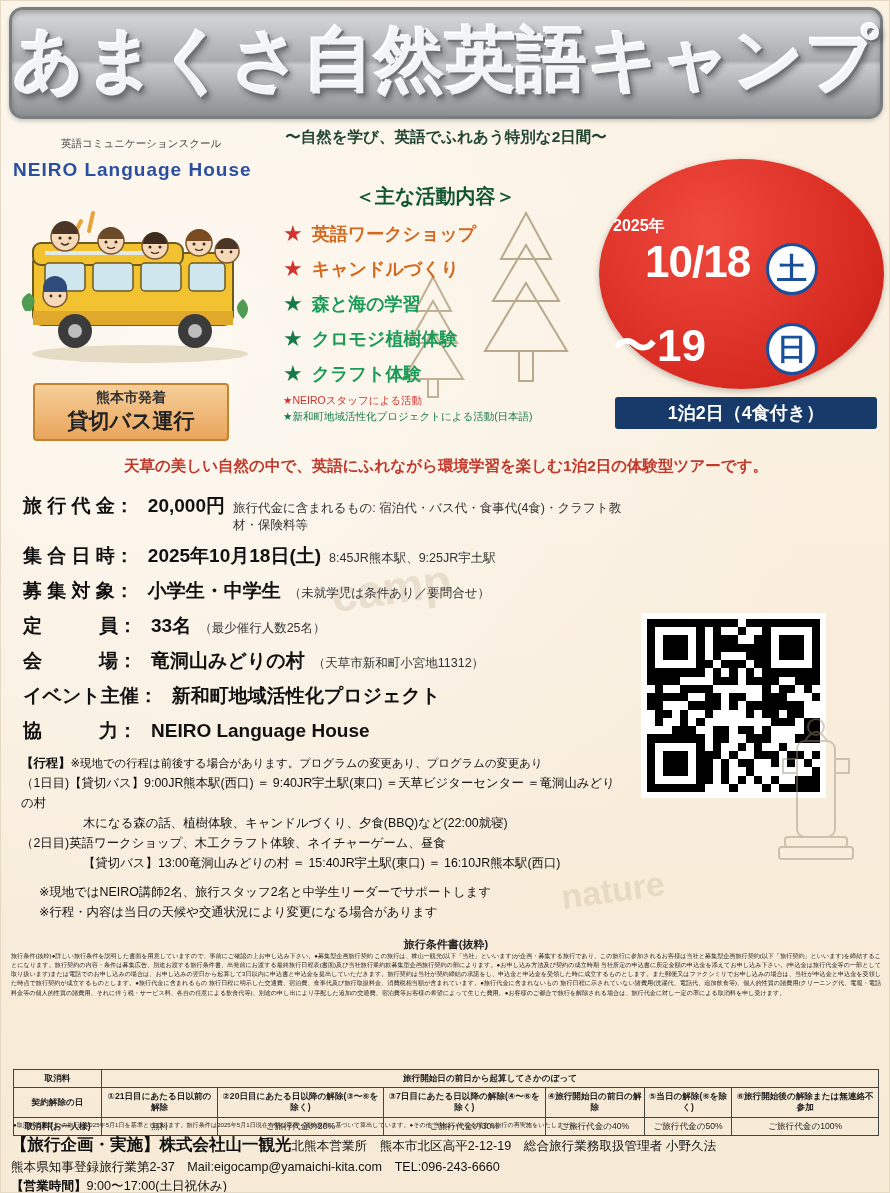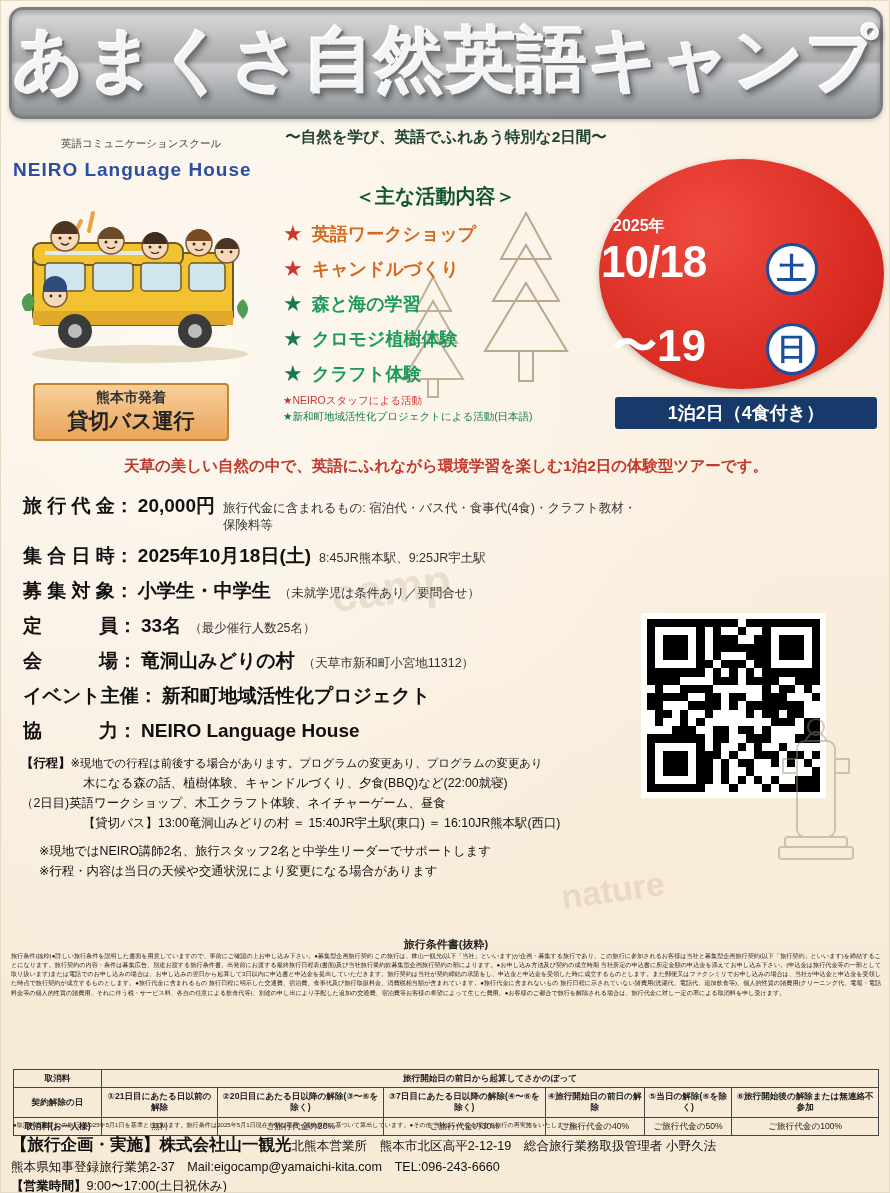--- a/index.html
+++ b/index.html
@@ -82,21 +82,21 @@
   }
   .date-kaisai {
     position:absolute; left:598px; top:168px; width:285px; text-align:center;
     font-size: 34px; font-weight:bold; color:#fff; letter-spacing:6px;
     text-shadow: 0 0 6px rgba(255,255,255,.8), 1px 1px 2px rgba(0,0,0,.3);
   }
   .date-year {
     position:absolute; left:612px; top:215px; font-size:16px; color:#fff; font-weight:bold;
   }
   .date-main {
-    position:absolute; left:600px; top:236px; font-size:44px; font-weight:bold; color:#fff;
+    position:absolute; left:644px; top:236px; font-size:44px; font-weight:bold; color:#fff;
     letter-spacing:-1px;
   }
   .date-main2 {
     position:absolute; left:612px; top:316px; font-size:44px; font-weight:bold; color:#fff;
   }
   .dow {
     position:absolute; width:52px; height:52px; border-radius:50%;
     background:#fff; color:#1a4f9c; font-size:30px; font-weight:bold;
     display:flex; align-items:center; justify-content:center;
     border:3px solid #1a4f9c;
@@ -127,21 +127,21 @@
     position:absolute; left:0; top:455px; width:890px; text-align:center;
     font-size:15.5px; font-weight:bold; color:#c0392b;
   }
 
   
   .info { position:absolute; left:22px; top:492px; width:620px; }
   .info-row { display:flex; align-items:baseline; margin-bottom:9px; }
   .info-label {
     font-size:19px; font-weight:bold; color:#111; white-space:nowrap;
   }
-  .info-value { font-size:19px; font-weight:bold; color:#111; margin-left:4px; white-space:nowrap;}
+  .info-value { font-size:19px; font-weight:bold; color:#111; margin-left:14px; white-space:nowrap;}
   .info-sub { font-size:12.5px; color:#333; margin-left:8px; font-weight:normal;}
 
   
   .qr-banner {
     position:absolute; left:596px; top:572px; width:272px; height:30px;
     background: linear-gradient(#f7cf9a, #e9a55c);
     border:1px solid #c4832f; border-radius:3px;
     display:flex; align-items:center; justify-content:center;
     font-size:15px; font-weight:bold; color:#1b2b5a;
   }
@@ -828,20 +828,21 @@
       <circle cx="55" cy="26" r="8"></circle>
       <rect x="24" y="136" width="62" height="10" rx="3"></rect>
       <rect x="18" y="146" width="74" height="12" rx="3"></rect>
     </g>
   </svg>
 
   <div class="itin">
     <div>
       <b>【行程】</b><span style="font-size:11.4px">※現地での行程は前後する場合があります。プログラムの変更あり、プログラムの変更あり</span>
     </div>
+    <div>（1日目)【貸切バス】9:00JR熊本駅(西口) ＝ 9:40JR宇土駅(東口) ＝天草ビジターセンター ＝竜洞山みどりの村</div>
     <div>　　　　　木になる森の話、植樹体験、キャンドルづくり、夕食(BBQ)など(22:00就寝)</div>
     <div>（2日目)英語ワークショップ、木工クラフト体験、ネイチャーゲーム、昼食</div>
     <div>　　　　　【貸切バス】13:00竜洞山みどりの村 ＝ 15:40JR宇土駅(東口) ＝ 16:10JR熊本駅(西口)</div>
     <div style="height:8px"></div>
     <div style="padding-left:18px">※現地ではNEIRO講師2名、旅行スタッフ2名と中学生リーダーでサポートします</div>
     <div style="padding-left:18px">※行程・内容は当日の天候や交通状況により変更になる場合があります</div>
   </div>
 
   <div class="cond-title">旅行条件書(抜粋)</div>
   <div class="cond-body">旅行条件(抜粋)●詳しい旅行条件を説明した書面を用意していますので、事前にご確認の上お申し込み下さい。●募集型企画旅行契約 この旅行は、株山一観光(以下「当社」といいます)が企画・募集する旅行であり、この旅行に参加されるお客様は当社と募集型企画旅行契約(以下「旅行契約」といいます)を締結することになります。旅行契約の内容・条件は募集広告、別途お渡する旅行条件書、出発前にお渡する最終旅行日程表(書面)及び当社旅行業約款募集型企画旅行契約の部によります。●お申し込み方法及び契約の成立時期 当社所定の申込書に所定金額の申込金を添えてお申し込み下さい。(申込金は旅行代金等の一部として取り扱います)または電話でのお申し込みの場合は、お申し込みの翌日から起算して3日以内に申込書と申込金を提出していただきます。旅行契約は当社が契約締結の承諾をし、申込金と申込金を受領した時に成立するものとします。また郵便又はファクシミリでお申し込みの場合は、当社が申込金と申込金を受領した時点で旅行契約が成立するものとします。●旅行代金に含まれるもの 旅行日程に明示した交通費、宿泊費、食事代及び旅行取扱料金、消費税相当額が含まれています。●旅行代金に含まれないもの 旅行日程に示されていない諸費用(洗濯代、電話代、追加飲食等)、個人的性質の諸費用(クリーニング代、電報・電話料金等の個人的性質の諸費用、それに伴う税・サービス料、各自の任意による飲食代等)、別途の申し出により手配した追加の交通費、宿泊費等お客様の希望によって生じた費用。●お客様のご都合で旅行を解除される場合は、旅行代金に対し一定の率による取消料を申し受けます。</div>

